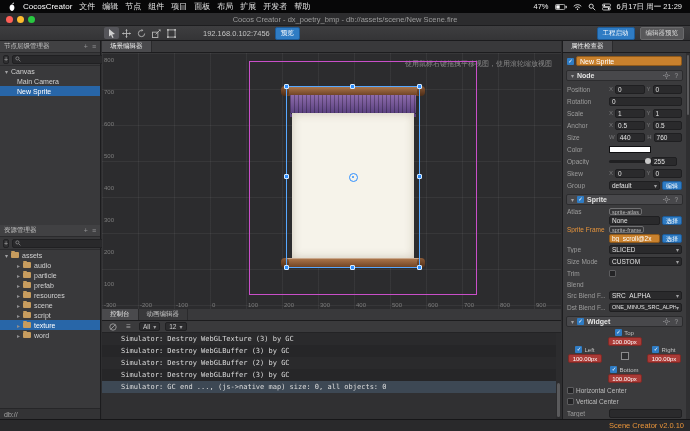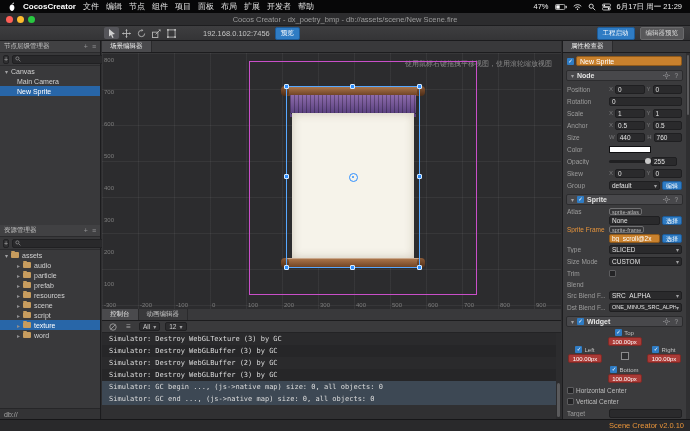--- a/index.html
+++ b/index.html
@@ -2,21 +2,21 @@
 <html><head>
 <meta charset="utf-8">
 <style>
   *{margin:0;padding:0;box-sizing:border-box}
   html,body{width:690px;height:431px;overflow:hidden}
   body{position:relative;background:#2e2e30;font-family:"Liberation Sans","DejaVu Sans",sans-serif;color:#ccc;-webkit-user-select:none}
   svg{display:block}
 
   
   #menubar{position:absolute;left:0;top:0;width:690px;height:13px;background:#070708;display:flex;align-items:center;gap:7px;padding:0 8px;font-size:8px;color:#e2e2e2}
-  #menubar .app{font-weight:bold;color:#fff}
+  #menubar .app{font-weight:normal;color:#fff}
   #mb-right{margin-left:auto;display:flex;align-items:center;gap:6px;font-size:7.5px;color:#eee}
 
   
   #titlebar{position:absolute;left:0;top:13px;width:690px;height:13px;background:#2c2c2e;border-bottom:1px solid #1d1d1f}
   .tl{position:absolute;top:3px;width:7px;height:7px;border-radius:50%}
   #titlebar .title{position:absolute;left:0;top:0;width:100%;text-align:center;font-size:7.5px;line-height:13px;color:#9b9b9b;white-space:nowrap}
 
   
   #toolbar{position:absolute;left:0;top:26px;width:690px;height:15px;background:linear-gradient(#3e3e40,#343436);border-bottom:1px solid #1b1b1d;display:flex;align-items:center;font-size:7px}
   .tool-ic{width:15px;height:12px;display:flex;align-items:center;justify-content:center;border-radius:2px}
@@ -74,21 +74,21 @@
   .hd{position:absolute;width:5px;height:5px;background:#2f8fff;border:1px solid #d6ebff;border-radius:1px}
   #gizmo{position:absolute;left:247px;top:120px;width:9px;height:9px;border:1.5px solid #2f8fff;border-radius:50%}
   #gizmo::after{content:"";position:absolute;left:1.75px;top:1.75px;width:2.5px;height:2.5px;border-radius:50%;background:#2f8fff}
 
   
   #console{position:absolute;left:102px;top:309px;width:459px;height:110px;background:#303032}
   #console .ctools{height:12px;background:#3a3a3c;border-bottom:1px solid #232325;display:flex;align-items:center;gap:5px;padding:0 5px}
   .csel{background:#2c2c2e;border:1px solid #202022;border-radius:2px;height:9px;display:flex;align-items:center;gap:3px;padding:0 3px;font-size:6.5px;color:#ccc}
   .cicon{display:flex;align-items:center;justify-content:center;width:11px;height:10px;color:#a8a8aa;font-size:8px}
   #logs{position:absolute;left:0;top:24px;right:5px;bottom:0;overflow:hidden;font-family:"DejaVu Sans Mono",monospace;font-size:7px;color:#dcdcdc}
-  .log{height:12px;line-height:12px;padding-left:7px;white-space:nowrap}
+  .log{height:12px;line-height:12px;padding-left:19px;white-space:nowrap}
   .log:nth-child(odd){background:#2a2a2c}
   .log:nth-child(even){background:#262628}
   .log.hl{background:#3d4854}
   #cscroll{position:absolute;right:0;top:24px;bottom:0;width:5px;background:#2c2c2e}
   #cscroll .thumb{position:absolute;left:1px;right:1px;bottom:2px;height:34px;background:#5a5a5c;border-radius:2px}
 
   
   #inspector{position:absolute;left:562px;top:41px;width:128px;height:378px;background:#3b3b3d;border-left:1px solid #1c1c1e}
   #insp-body{position:absolute;left:0;top:12px;right:4px;bottom:0;padding:2px 1px;overflow:hidden}
   .prow{display:flex;align-items:center;height:12px;gap:2px;padding:0 3px}
@@ -421,21 +421,20 @@
     <span class="csel">
       <span>12</span>
       <span class="caret-d"></span>
     </span>
   </div>
   <div id="logs">
     <div class="log">Simulator: Destroy WebGLTexture (3) by GC</div>
     <div class="log">Simulator: Destroy WebGLBuffer (3) by GC</div>
     <div class="log">Simulator: Destroy WebGLBuffer (2) by GC</div>
     <div class="log">Simulator: Destroy WebGLBuffer (3) by GC</div>
-    <div class="log hl">Simulator: GC begin ..., (js-&gt;native map) size: 0, all objects: 0</div>
     <div class="log hl">Simulator: GC end ..., (js-&gt;native map) size: 0, all objects: 0</div>
   </div>
   <div id="cscroll">
       <span class="thumb"></span>
     </div>
 </div>
 
 <div id="inspector">
   <div class="tabrow">
     <span class="tab active">

